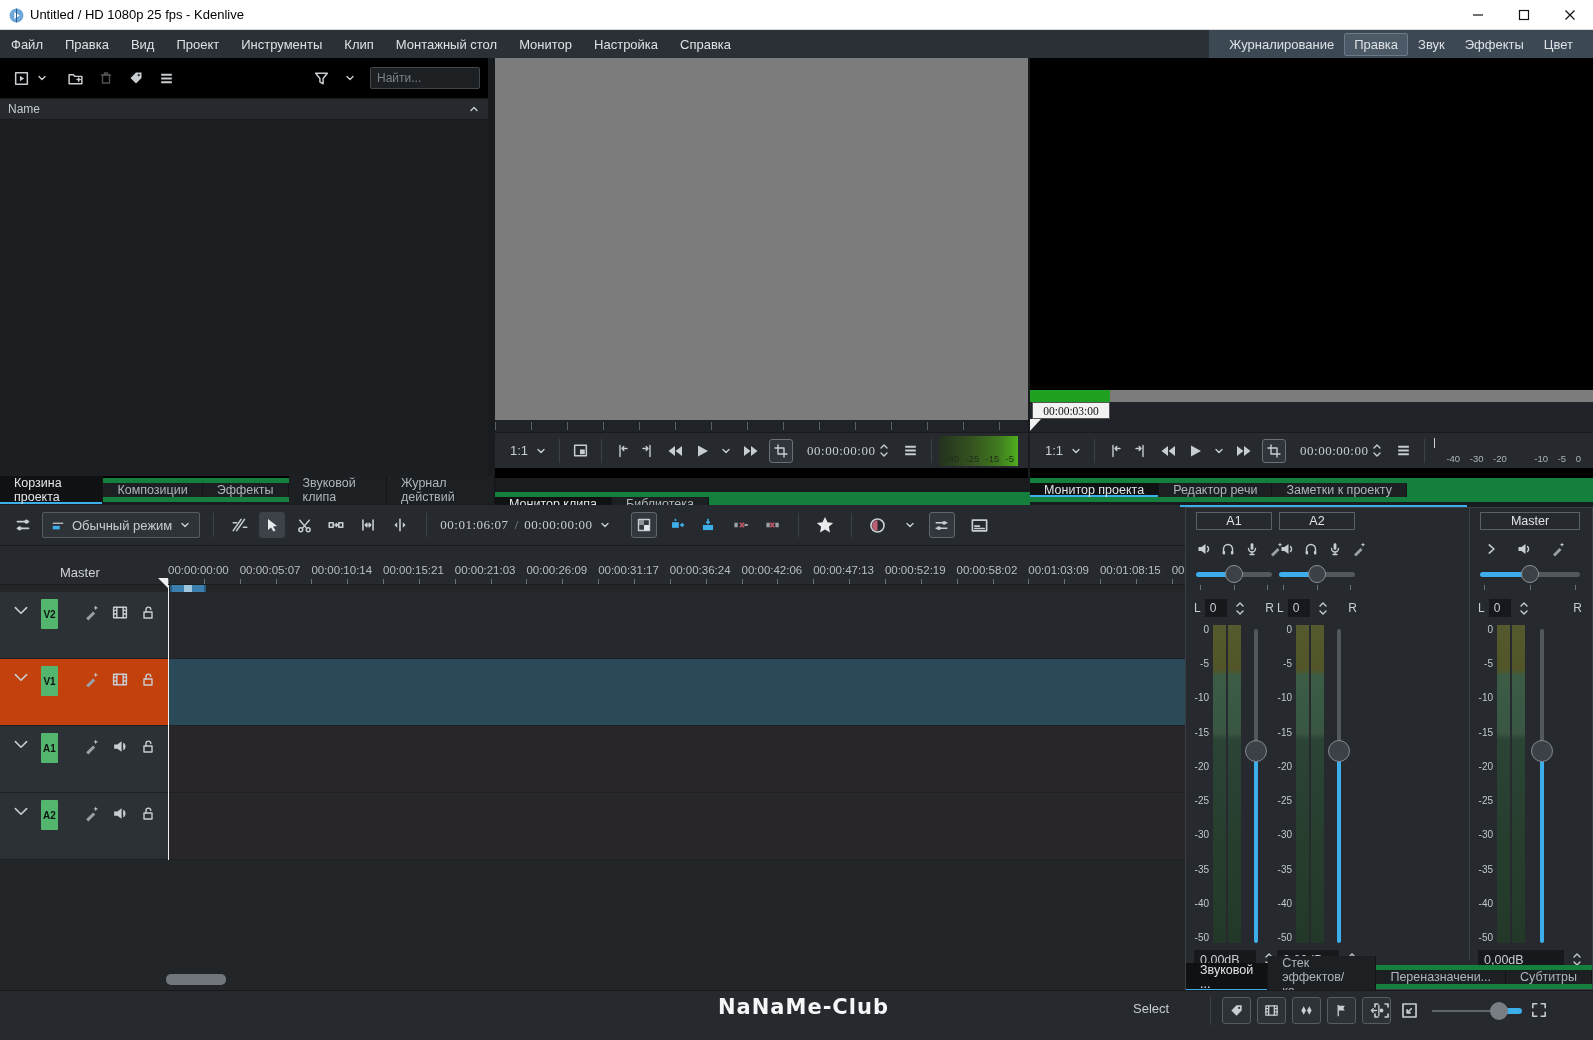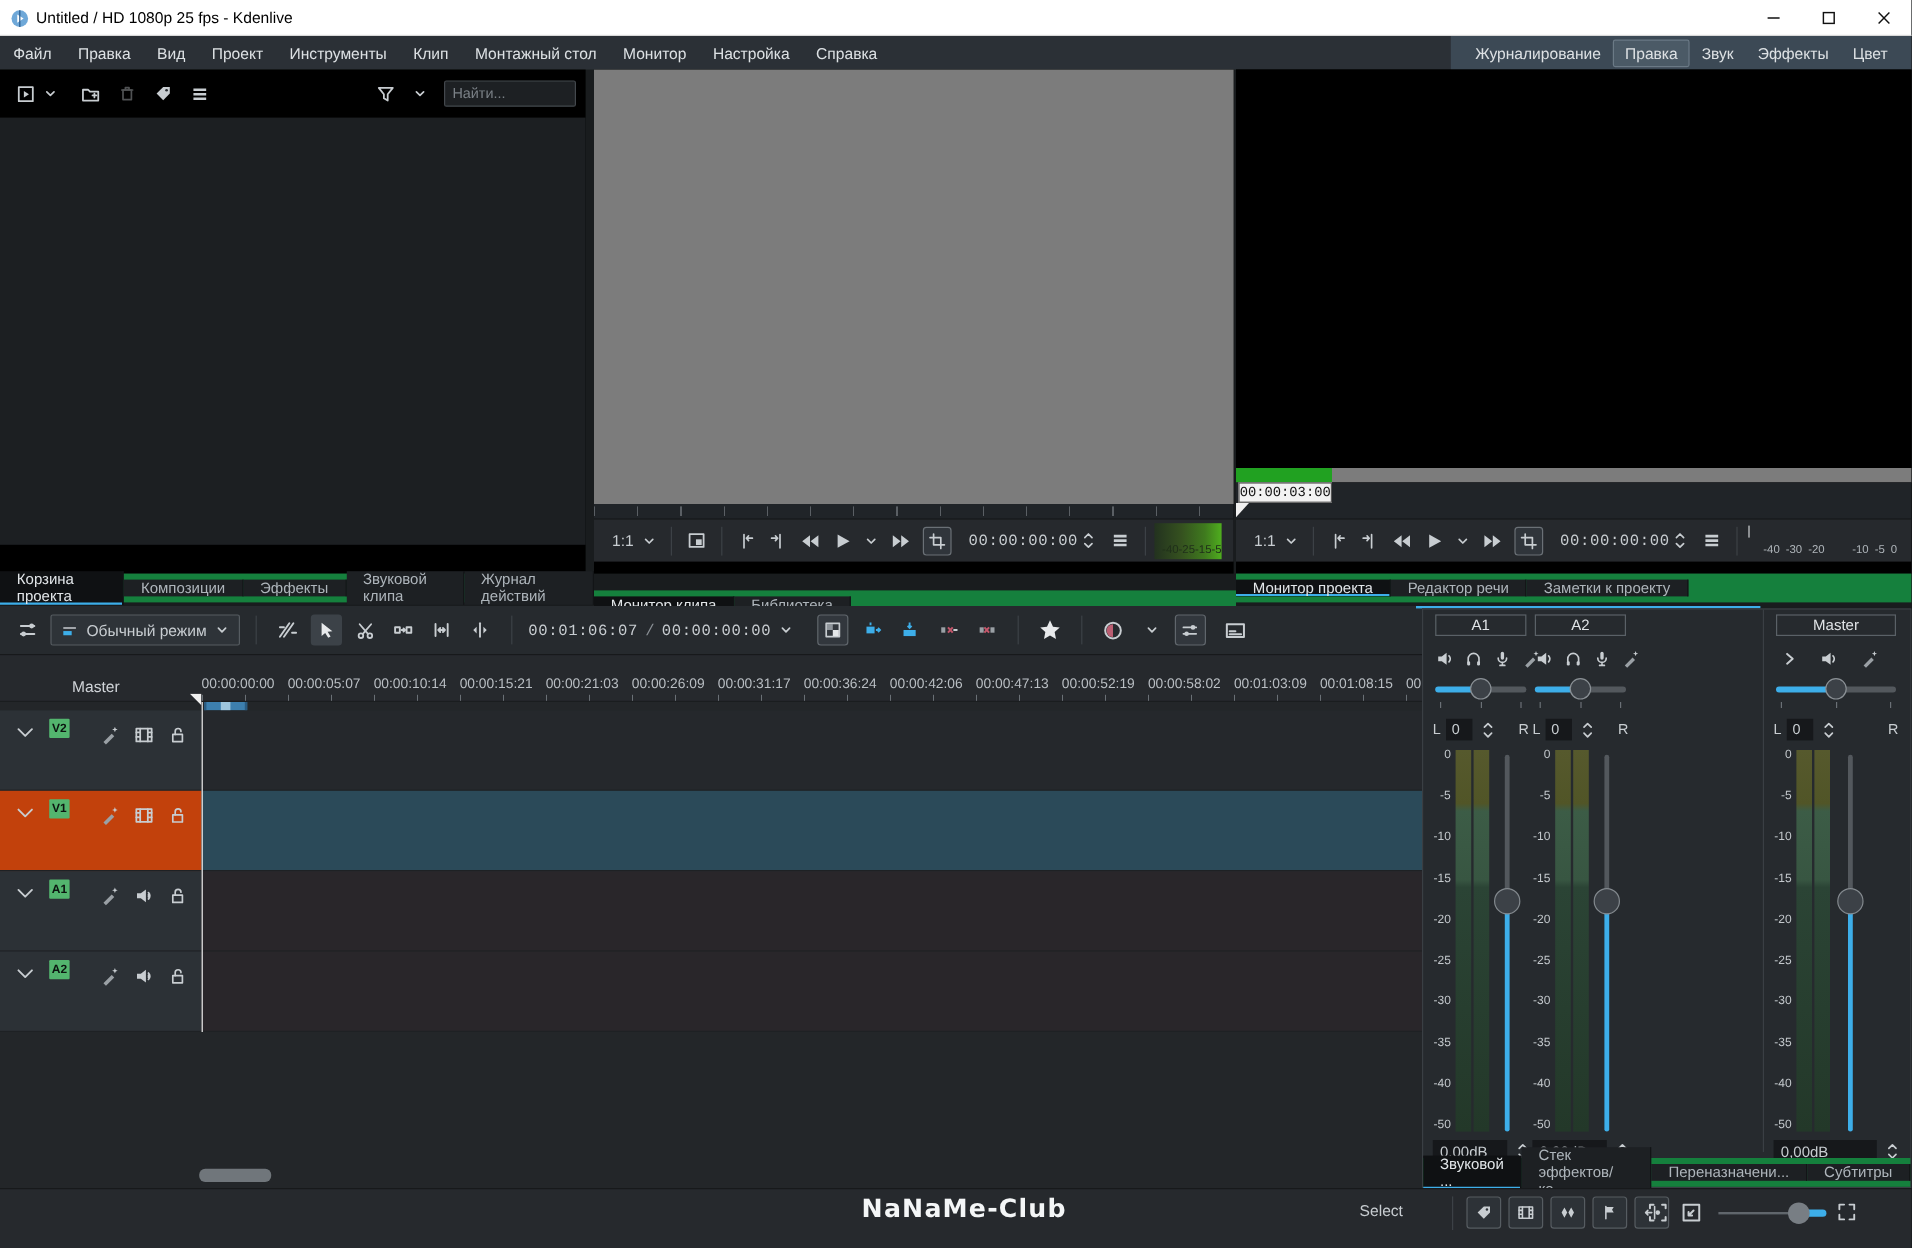--- a/index.html
+++ b/index.html
@@ -30,40 +30,40 @@
   .bin-name-hdr{height:22px;background:#26292d;border-top:1px solid #17191b;border-bottom:1px solid #17191b;
      display:flex;align-items:center;padding:0 8px;font-size:12px;color:#c4c9cd;justify-content:space-between}
   .bin-list{background:#1c1f22;height:356px}
   .search{background:#1d2023;border:1px solid #43484d;color:#c8cdd1;height:22px;width:110px;padding:0 6px;font-size:12px;border-radius:2px;outline:none}
   .search::placeholder{color:#7b8187}
   
   .mon-ruler{height:12px;background:#202428;position:relative}
   .mon-ruler::after{content:"";position:absolute;left:0;right:0;top:2px;height:8px;
      background:repeating-linear-gradient(90deg,#5a5f64 0 1px,transparent 1px 36px)}
   .mon-controls{height:36px;background:#26292d;border-top:1px solid #17191b;display:flex;align-items:center;padding:0 10px;font-size:13px}
-  .mono{font-family:Liberation Mono, monospace}
+  .mono{font-family:Liberation Serif, serif}
   .tcode{letter-spacing:.5px;color:#c8cdd1}
   .zbtn{border:1px solid #6a7076;border-radius:3px;padding:3px;background:#30353b;display:flex}
   .mbtn{display:flex;align-items:center;padding:0 5px}
   
   .tabbar{display:flex;align-items:center;background:#15803d;height:24px}
   .tab{padding:0 14px;background:#1d2023;color:#aeb5bb;font-size:12.5px;border-right:1px solid #121416;display:flex;align-items:center}
   .tab.active{background:#0f1113;color:#e2e6e9;box-shadow:inset 0 -2px 0 #3daee9}
   
   .tl-toolbar{display:flex;align-items:center;height:41px;background:#262a2e;border-bottom:1px solid #17191b;padding:0 10px;gap:6px}
   .tbtn{display:flex;align-items:center;justify-content:center;width:26px;height:26px;border-radius:3px}
   .tbtn.active{background:#3c4248}
   .tbtn.boxed{border:1px solid #60666c;background:#32373d}
   .combo{display:flex;align-items:center;gap:7px;border:1px solid #565c61;border-radius:2px;background:#2e3338;height:26px;padding:0 8px;font-size:13px}
   
   .ruler-labels{display:flex;overflow:hidden;position:absolute;left:168px;top:18px;right:0}
   .rl{flex:0 0 71.7px;font-size:11.5px;color:#b9bec3;white-space:nowrap}
   .track-row{position:absolute;left:0;width:168px;height:67px;background:#2c3136;border-bottom:1px solid #1e2124;display:flex;align-items:flex-start;padding:7px 0 0 12px;gap:11px}
   .lane{position:absolute;left:168px;right:0;height:67px;border-bottom:1px solid #1e2124}
-  .badge{width:17px;height:16px;background:#53b56e;color:#0c1510;font-size:10px;display:flex;align-items:center;justify-content:center;border-radius:1px;font-weight:bold}
+  .badge{width:17px;height:30px;background:#53b56e;color:#0c1510;font-size:10px;display:flex;align-items:center;justify-content:center;border-radius:1px;font-weight:bold}
   .ticon{margin-top:5px}
   
   .mixer{background:#262a2e;border:1px solid #3a3f44}
   .chlabel{height:18px;border:1px solid #5a6167;display:flex;align-items:center;justify-content:center;font-size:12.5px;color:#e0e4e7;margin:0 2px}
   .chicons{display:flex;align-items:center;gap:8px;margin:11px 2px 0 2px}
   .balance{position:relative;height:8px;margin:13px 2px 0 2px}
   .bal-track-l{position:absolute;left:0;top:2px;height:5px;width:50%;background:#3daee9;border-radius:3px}
   .bal-track-r{position:absolute;right:0;top:2px;height:5px;width:50%;background:#53585d;border-radius:3px}
   .bal-knob{position:absolute;left:50%;top:-5px;width:18px;height:18px;margin-left:-9px;border-radius:50%;background:#3c4147;border:1px solid #8a9095}
   .bal-ticks{display:flex;justify-content:space-between;margin:7px 6px 0 6px}
@@ -173,20 +173,26 @@
     <span style="margin-left:auto">
       <svg class="i" width="17" height="17" viewBox="0 0 16 16">
           <path class="s" d="M2.5 3h11L9.5 8v5l-3-1.8V8z"></path>
         </svg>
     </span>
     <svg class="i" width="12" height="12" viewBox="0 0 12 12">
         <path class="s" d="M3 4.5l3 3 3-3"></path>
       </svg>
     <input class="search" placeholder="Найти..." style="">
   </div>
+  <div class="bin-name-hdr">
+    <span>Name</span>
+    <svg class="i" width="12" height="12" viewBox="0 0 12 12">
+        <path class="s" d="M3 7.5l3-3 3 3"></path>
+      </svg>
+  </div>
   <div class="bin-list"></div>
 </div>
 
 <div class="abs panel" style="left:495px;top:58px;width:533px;height:420px">
   <div style="height:362px;background:#7c7c7c"></div>
   <div class="mon-ruler"></div>
   <div class="mon-controls">
     <span class="mbtn">
       <span>1:1</span>
       <svg class="i" width="12" height="12" viewBox="0 0 12 12" style="margin-left:7px">

